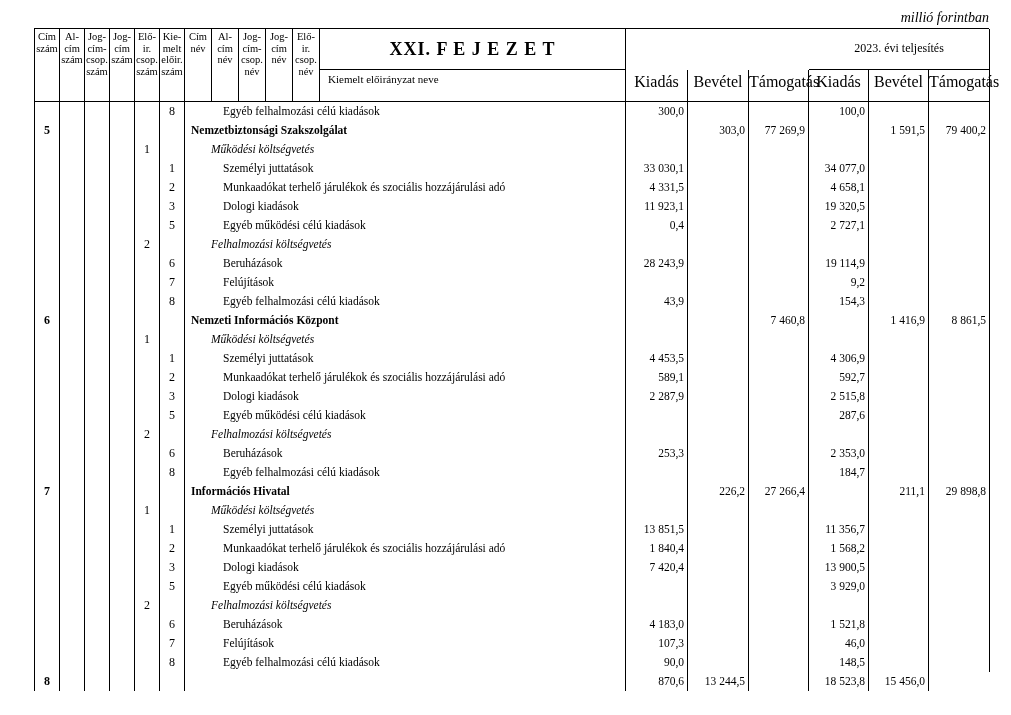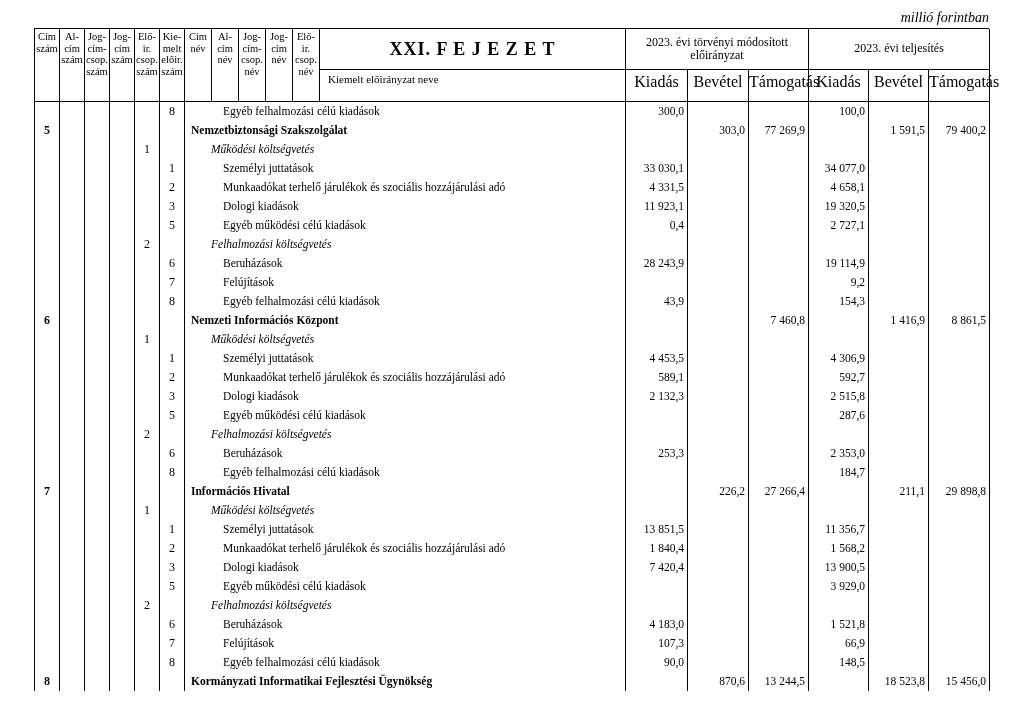--- a/index.html
+++ b/index.html
@@ -124,21 +124,20 @@
 név</div>
     <div class="num-head">Jog-
 cím
 név</div>
     <div class="num-head">Elő-
 ir.
 csop.
 név</div>
     <div class="chapter">XXI. F E J E Z E T</div>
     <div class="name-label">Kiemelt előirányzat neve</div>
-    <div class="grp grp1">2023. évi törvényi módosított előirányzat</div>
     <div class="grp grp2">2023. évi teljesítés</div>
     <div class="sub">Kiadás</div>
     <div class="sub">Bevétel</div>
     <div class="sub">Támogatás</div>
     <div class="sub">Kiadás</div>
     <div class="sub">Bevétel</div>
     <div class="sub">Támogatás</div>
   </div>
   <div class="tbody">
       <div class="row">
@@ -367,21 +366,21 @@
         <div class="valc"></div>
       </div>
       <div class="row">
         <div class="numc"></div>
         <div class="numc"></div>
         <div class="numc"></div>
         <div class="numc"></div>
         <div class="numc"></div>
         <div class="numc">3</div>
         <div class="namec item">Dologi kiadások</div>
-        <div class="valc">2 132,3</div>
+        <div class="valc">2 287,9</div>
         <div class="valc"></div>
         <div class="valc"></div>
         <div class="valc">2 515,8</div>
         <div class="valc"></div>
         <div class="valc"></div>
       </div>
       <div class="row">
         <div class="numc"></div>
         <div class="numc"></div>
         <div class="numc"></div>
@@ -565,21 +564,21 @@
         <div class="numc"></div>
         <div class="numc"></div>
         <div class="numc"></div>
         <div class="numc"></div>
         <div class="numc"></div>
         <div class="numc">7</div>
         <div class="namec item">Felújítások</div>
         <div class="valc">107,3</div>
         <div class="valc"></div>
         <div class="valc"></div>
-        <div class="valc">66,9</div>
+        <div class="valc">46,0</div>
         <div class="valc"></div>
         <div class="valc"></div>
       </div>
       <div class="row">
         <div class="numc"></div>
         <div class="numc"></div>
         <div class="numc"></div>
         <div class="numc"></div>
         <div class="numc"></div>
         <div class="numc">8</div>
@@ -591,21 +590,20 @@
         <div class="valc"></div>
         <div class="valc"></div>
       </div>
       <div class="row">
         <div class="numc b">8</div>
         <div class="numc"></div>
         <div class="numc"></div>
         <div class="numc"></div>
         <div class="numc"></div>
         <div class="numc"></div>
-        <div class="namec cim">Kormányzati Informatikai Fejlesztési Ügynökség</div>
         <div class="valc"></div>
         <div class="valc">870,6</div>
         <div class="valc">13 244,5</div>
         <div class="valc"></div>
         <div class="valc">18 523,8</div>
         <div class="valc">15 456,0</div>
       </div>
     </div>
 </div>
 

